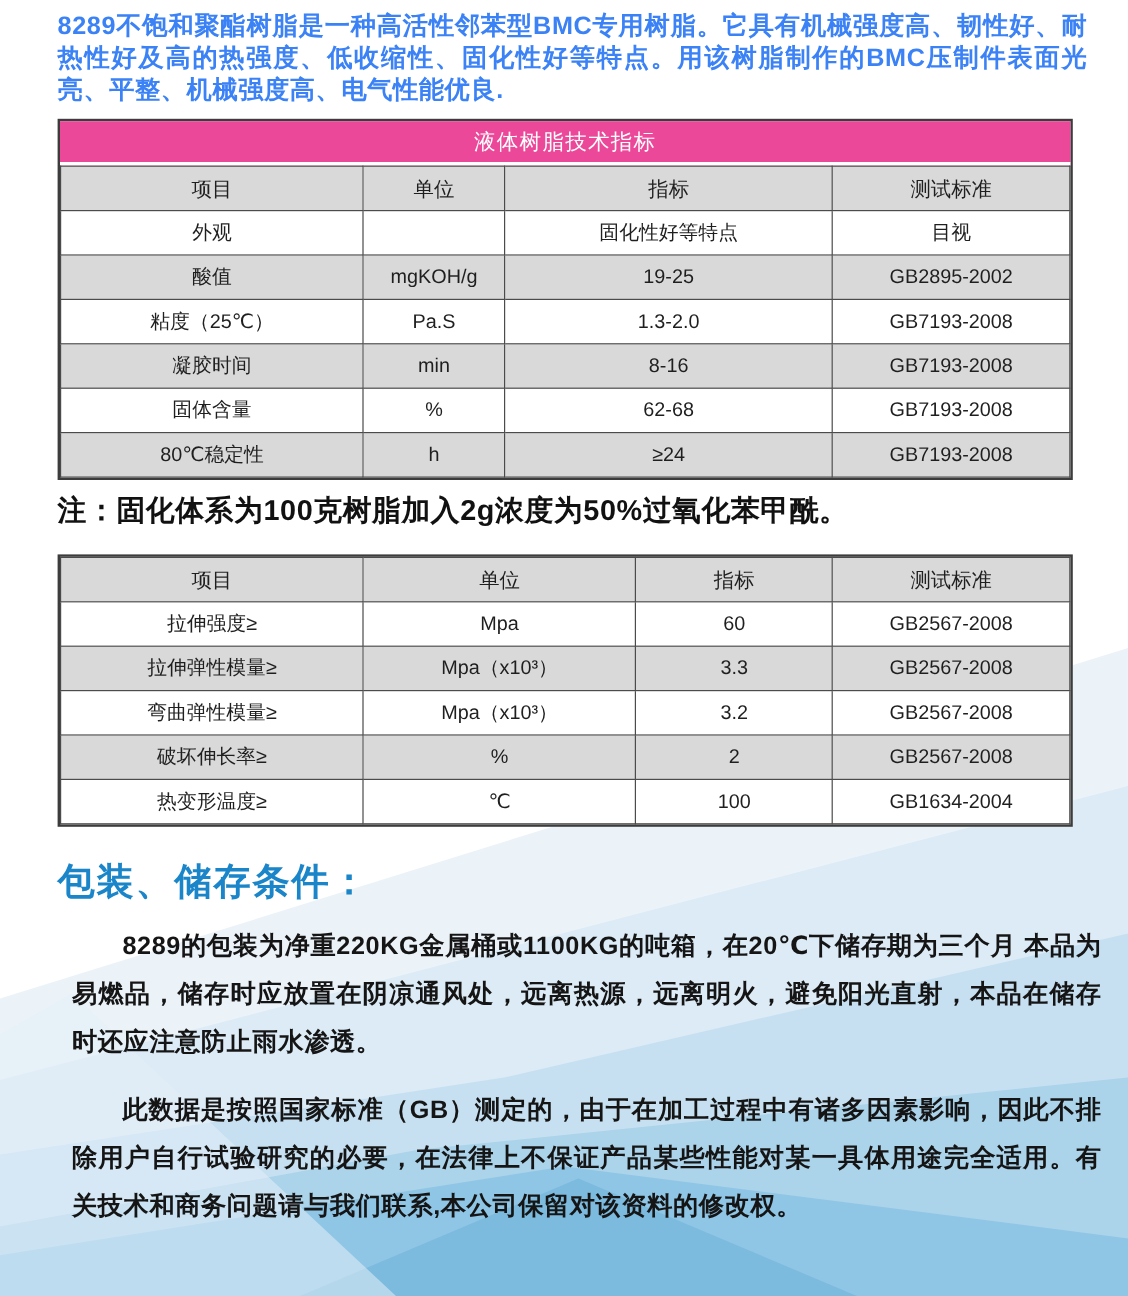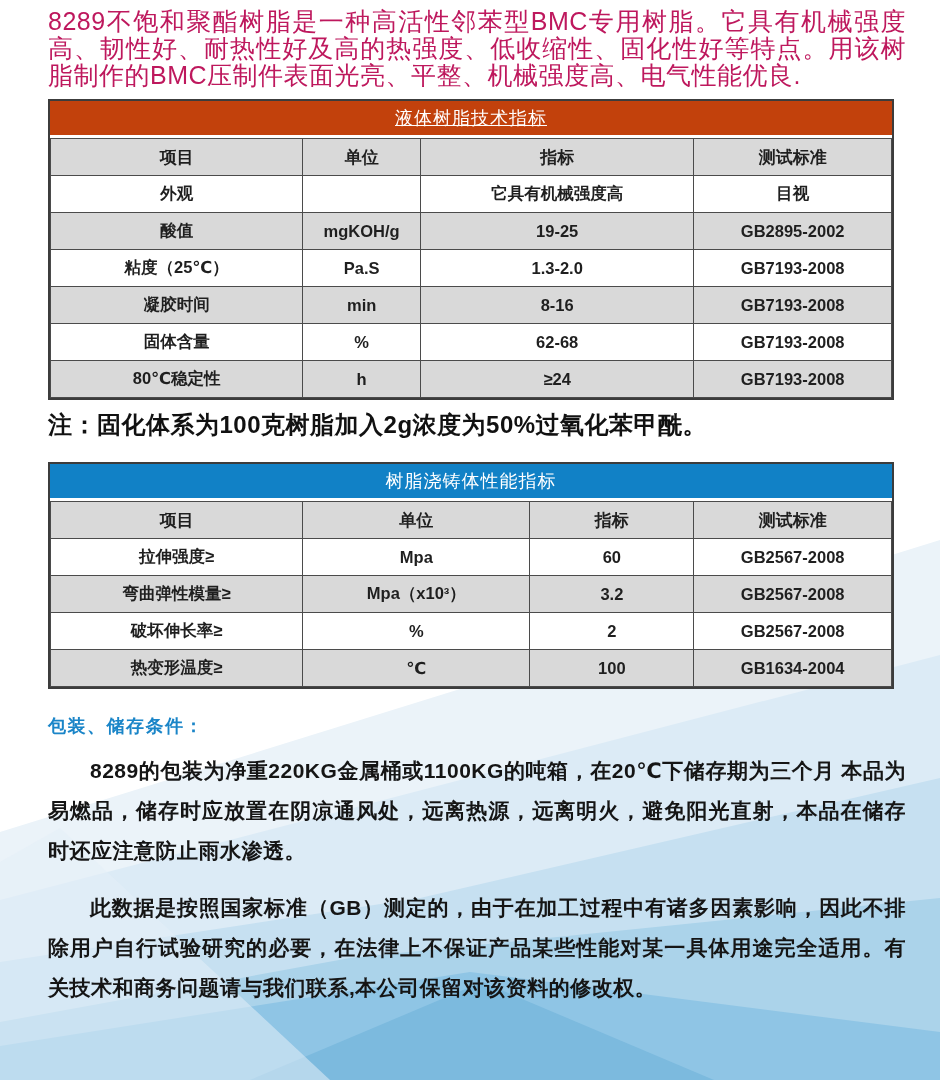--- a/index.html
+++ b/index.html
@@ -6,51 +6,51 @@
   body{
     width:940px;height:1080px;position:relative;overflow:hidden;
     font-family:"Liberation Sans","DejaVu Sans",sans-serif;
     background:#ffffff;
   }
   .bg{position:absolute;inset:0;z-index:0;}
   .content{position:absolute;left:48px;top:8px;width:846px;z-index:1;}
 
   .intro{
     margin:0 0 10px 0;width:858px;
-    font-size:25px;font-weight:400;line-height:27px;color:#be185d;
+    font-size:21px;font-weight:700;line-height:27px;color:#3b82f6;
     text-align:justify;letter-spacing:.5px;
   }
 
   .table-block{border:2px solid #3c3c3c;background:#ffffff;}
   .table-title{
     height:34px;line-height:34px;text-align:center;
     color:#ffffff;font-size:18px;font-weight:500;letter-spacing:1px;
     border-bottom:3px solid #ffffff;
   }
   table.spec{width:100%;border-collapse:collapse;table-layout:fixed;}
   table.spec th,table.spec td{
     border:1px solid #4b4b4b;height:36px;text-align:center;
-    font-size:16.5px;font-weight:700;color:#1f1f1f;padding:0 4px;
+    font-size:16.5px;font-weight:400;color:#1f1f1f;padding:0 4px;
     overflow:hidden;white-space:nowrap;
   }
   table.spec tr.head-row th{background:#d9d9d9;font-size:17px;}
   table.spec tbody tr:nth-child(even) td{background:#d9d9d9;}
   table.spec tbody tr:nth-child(odd) td{background:#ffffff;}
 
   .note{
     margin:9px 0 0 0;font-size:24px;font-weight:700;color:#111;
     letter-spacing:.5px;
   }
   .gap{height:21px;}
 
   .storage-heading{
-    margin:25px 0 0 0;font-size:18px;font-weight:700;letter-spacing:1.5px;
+    margin:25px 0 0 0;font-size:31px;font-weight:700;letter-spacing:1.5px;
   }
   .storage-para{
-    margin:13px 0 0 0;width:858px;
+    margin:13px 0 0 12px;width:858px;
     font-size:21px;font-weight:600;line-height:40px;color:#151515;
     text-indent:2em;text-align:justify;letter-spacing:.5px;
   }
   .storage-para.second{margin-top:17px;}
 </style>
 </head>
 <body>
 
 <svg class="bg" width="940" height="1080" viewBox="0 0 940 1080" aria-hidden="true">
   <rect x="0" y="0" width="940" height="1080" fill="#ffffff"></rect>
@@ -61,41 +61,41 @@
   <polygon points="0,1080 0,1046 470,972 940,1032 940,1080" fill="#8fc5e5"></polygon>
   <polygon points="250,1080 482,982 714,1080" fill="#7cbade"></polygon>
   <polygon points="60,828 0,862 0,1080 330,1080" fill="#e3eef7" opacity="0.55"></polygon>
 </svg>
 
 <div class="content">
 
   <p class="intro">8289不饱和聚酯树脂是一种高活性邻苯型BMC专用树脂。它具有机械强度高、韧性好、耐热性好及高的热强度、低收缩性、固化性好等特点。用该树脂制作的BMC压制件表面光亮、平整、机械强度高、电气性能优良.</p>
 
   <div class="table-block">
-    <div class="table-title" style="background:#c2410c;text-decoration:underline;">液体树脂技术指标</div>
+    <div class="table-title" style="background:#ec4899;">液体树脂技术指标</div>
     <table class="spec">
       <colgroup>
         <col style="width:30%">
           <col style="width:14%">
         <col style="width:32.5%">
           <col style="width:23.5%">
       </colgroup>
       <thead>
         <tr class="head-row">
             <th>项目</th>
             <th>单位</th>
             <th>指标</th>
             <th>测试标准</th>
           </tr>
       </thead>
       <tbody>
           <tr>
           <td>外观</td>
           <td></td>
-          <td>它具有机械强度高</td>
+          <td>固化性好等特点</td>
           <td>目视</td>
         </tr>
           <tr>
           <td>酸值</td>
           <td>mgKOH/g</td>
           <td>19-25</td>
           <td>GB2895-2002</td>
         </tr>
           <tr>
           <td>粘度（25℃）</td>
@@ -123,41 +123,46 @@
         </tr>
         </tbody>
     </table>
   </div>
 
   <p class="note">注：固化体系为100克树脂加入2g浓度为50%过氧化苯甲酰。</p>
 
   <div class="gap"></div>
 
   <div class="table-block">
-    <div class="table-title" style="background:#1181c6;">树脂浇铸体性能指标</div>
     <table class="spec">
       <colgroup>
         <col style="width:30%">
           <col style="width:27%">
         <col style="width:19.5%">
           <col style="width:23.5%">
       </colgroup>
       <thead>
         <tr class="head-row">
             <th>项目</th>
             <th>单位</th>
             <th>指标</th>
             <th>测试标准</th>
           </tr>
       </thead>
       <tbody>
           <tr>
           <td>拉伸强度≥</td>
           <td>Mpa</td>
           <td>60</td>
+          <td>GB2567-2008</td>
+        </tr>
+          <tr>
+          <td>拉伸弹性模量≥</td>
+          <td>Mpa（x10³）</td>
+          <td>3.3</td>
           <td>GB2567-2008</td>
         </tr>
           <tr>
           <td>弯曲弹性模量≥</td>
           <td>Mpa（x10³）</td>
           <td>3.2</td>
           <td>GB2567-2008</td>
         </tr>
           <tr>
           <td>破坏伸长率≥</td>

